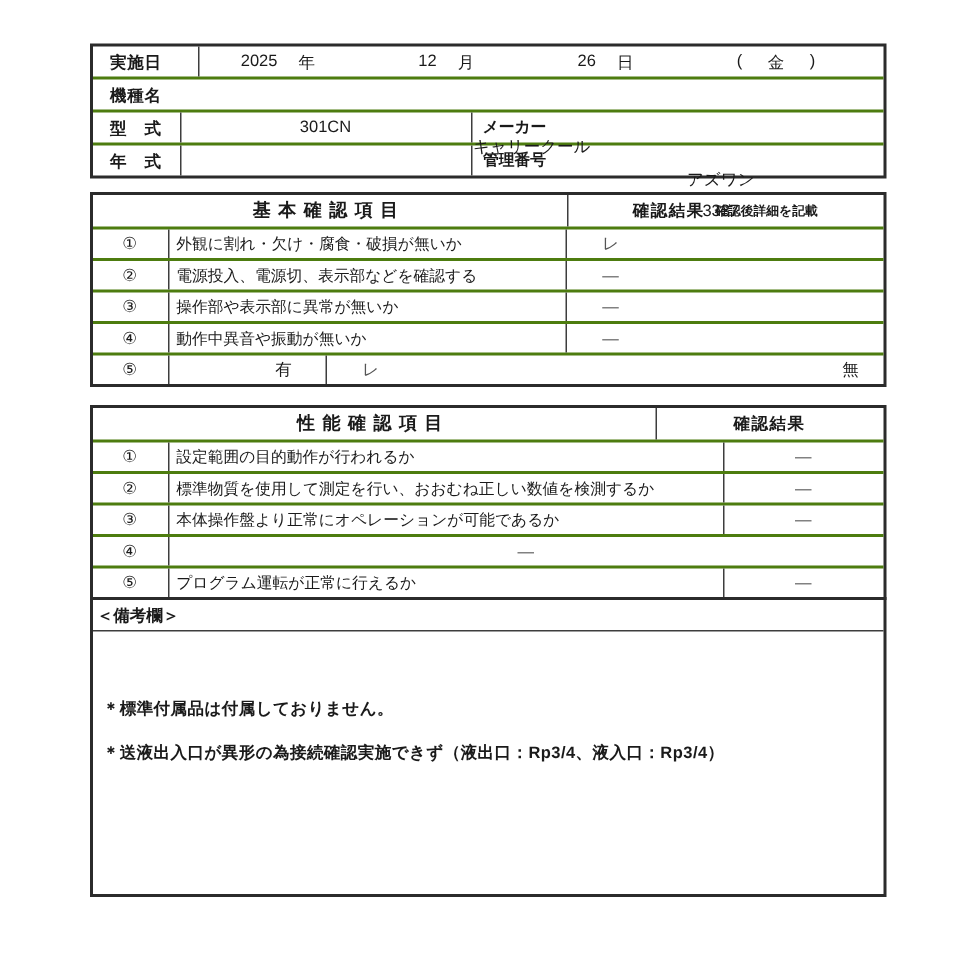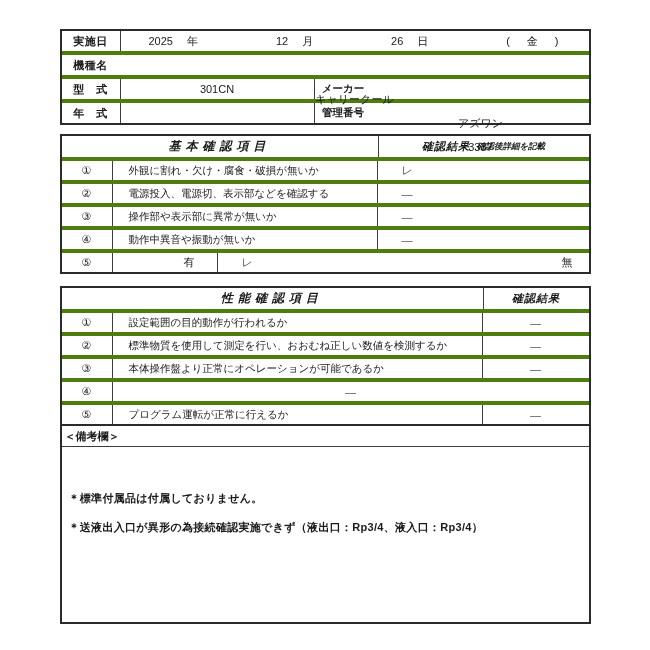--- a/index.html
+++ b/index.html
@@ -11,48 +11,48 @@
   }
   .page { width:650px; height:650px; overflow:hidden; }
   .title {
     margin:36px 0 0 0; text-align:center;
     font-size:14.5px; font-weight:bold; letter-spacing:2px;
   }
   .content { width:531px; margin:29px auto 0 auto; }
 
   
   .tbl { border:2px solid #2b2b2b; box-sizing:border-box; background:#fff; }
-  .row { display:flex; border-top:4px solid #4d7c0f; }
+  .row { display:flex; border-top:2px solid #4d7c0f; }
   .row:first-child { border-top:none; }
   .cell { display:flex; align-items:center; border-left:1px solid #3d3d3d; box-sizing:border-box; min-width:0; }
   .cell:first-child { border-left:none; }
 
   
   .info-tbl .row { height:20px; }
   .lbl { width:58px; justify-content:center; font-weight:bold; font-size:11px; letter-spacing:0.5px; }
   .lbl2 { width:58px; justify-content:center; font-weight:bold; font-size:10.5px; }
   .val { font-size:11px; }
   .val-center { justify-content:center; }
   .w-val1 { width:194px; }
   .flex1 { flex:1;margin-top:44px; }
-  .date-cell { flex:1; justify-content:space-between; padding:0 30px 0 28px; font-size:11px; }
+  .date-cell { flex:1; justify-content:space-between; padding:0 45px 0 28px; font-size:11px;margin-left:12px; }
   .dgroup { display:flex; gap:14px; align-items:center; }
   .dgroup4 { gap:17px; }
 
   
   .sec-tbl { margin-top:9px; }
-  .sec-tbl .hrow { height:21px; font-weight:bold;font-style:italic; }
+  .sec-tbl .hrow { height:21px; font-weight:bold; }
   .sec-tbl .trow { height:19px; }
   .h-item { justify-content:center; font-size:12px; letter-spacing:5px; }
   .h-item-basic { width:316px; }
-  .h-item-perf { width:421px; }
+  .h-item-perf { width:375px; }
   .h-result { flex:1; justify-content:center; font-size:11px; letter-spacing:1px; gap:7px; }
   .h-note { font-size:8.5px; letter-spacing:0; font-weight:bold; }
   .num { width:50px; justify-content:center; font-size:11px; }
-  .item { flex:1; font-size:10.5px; padding-left:16px; }
+  .item { flex:1; font-size:10.5px; padding-left:5px; }
   .item-basic { flex:none; width:265px; }
   .item-perf { flex:none; width:370px; }
   .res-basic { flex:1; padding-left:24px; }
   .res-perf { flex:1; justify-content:center; }
   .mark { color:#555; font-size:11px; }
   .item-note { font-size:8.5px; font-weight:bold; margin-left:9px; letter-spacing:0.5px; }
   .r5a { width:105px; justify-content:flex-end; padding-right:22px; font-size:11px; }
   .r5b { flex:1; justify-content:space-between; padding:0 16px 0 24px; font-size:11px; }
 
   .perf-tbl { margin-top:12px; }

